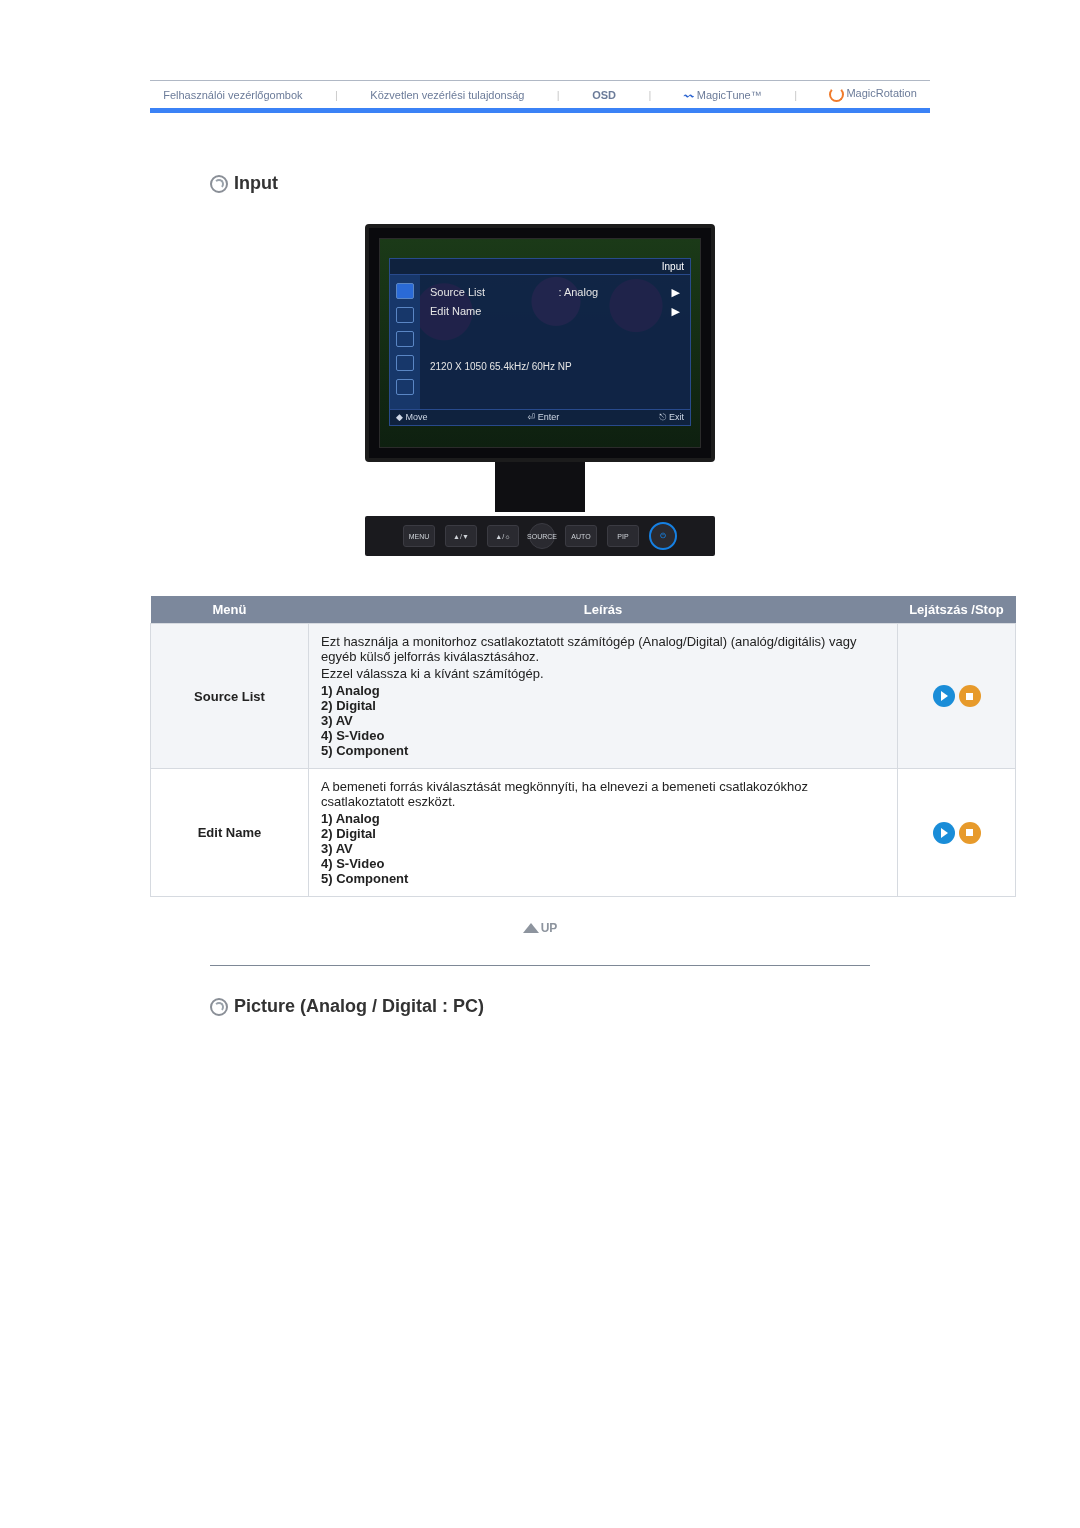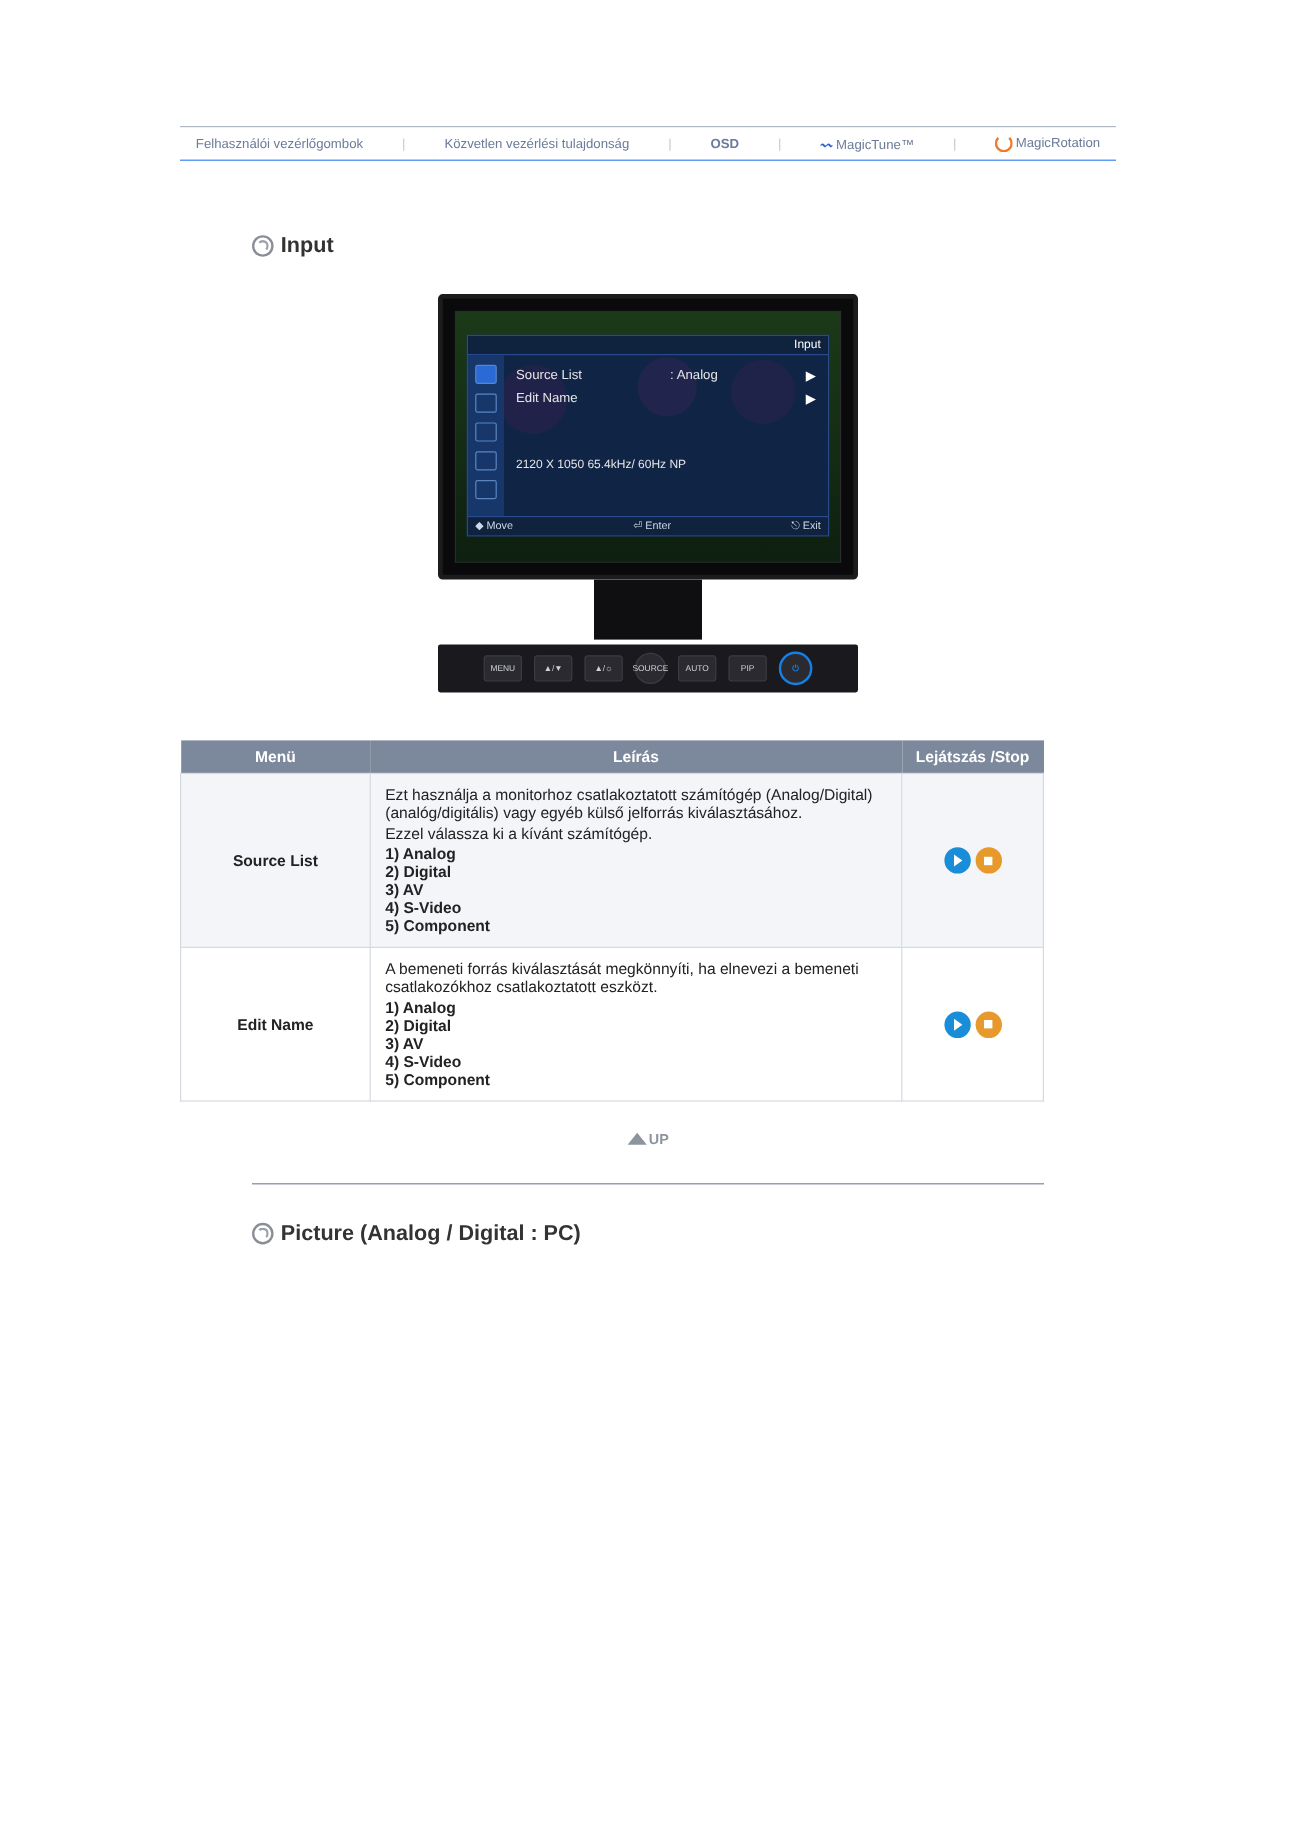--- a/index.html
+++ b/index.html
@@ -9,28 +9,27 @@
     font-size: 13px;
     color: #222;
   }
   .page {
     width: 780px;
     margin: 0 auto;
     padding-top: 80px;
   }
   .topbar {
     border-top: 1px solid #b0b8c5;
-    border-bottom: 1px solid #3b82f6;
+    border-bottom: 5px solid #3b82f6;
     padding: 6px 0;
     display: flex;
     align-items: center;
     font-size: 11px;
     color: #6b7b99;
     justify-content: space-around;
-    margin-top: 25px;
   }
   .topbar span { white-space: nowrap; }
   .topbar .sep { color: #c8c8c8; padding: 0 6px; }
   .osd-link { font-weight: bold; color: #6b7b99; }
   .mt-swoosh { color: #2e66d1; font-size: 10px; }
   .mr-swirl {
     display:inline-block;width:11px;height:11px;border:2px solid #f07a2a;border-radius:50%;
     border-top-color:transparent;vertical-align:middle;margin-right:2px;
   }
   .content {
@@ -108,21 +107,21 @@
   .intro-icon{
     width:28px;height:28px;border:1px solid #d0d4da;background:#f7a;
     background:radial-gradient(circle at 60% 30%,#fff,#bfc5ce 70%);
     position:relative;border-radius:3px;
   }
   .intro-icon::after{
     content:"✓";position:absolute;top:-4px;right:-4px;color:#d33;font-size:13px;font-weight:bold;
   }
   .intro-text{flex:1;font-size:13px;line-height:1.35;color:#333;}
 
-  .tbl{width:720px;margin-left:-60px;border-collapse:collapse;}
+  .tbl{width:866px;margin-left:-60px;border-collapse:collapse;}
   .tbl th{
     background:#7c889c;color:#fff;font-size:13px;font-weight:bold;padding:6px 4px;text-align:center;
   }
   .tbl td{
     border:1px solid #d6dae0;padding:10px 12px;font-size:13px;vertical-align:middle;margin-top:17px;
   }
   .tbl td.mcol{font-weight:bold;text-align:center;background:#fcfcfd;}
   .tbl tr:nth-child(odd) td{background:#fff;}
   .tbl tr:nth-child(even) td{background:#f3f5f8;}
   .desc-block .intro-line{margin-bottom:2px;}

